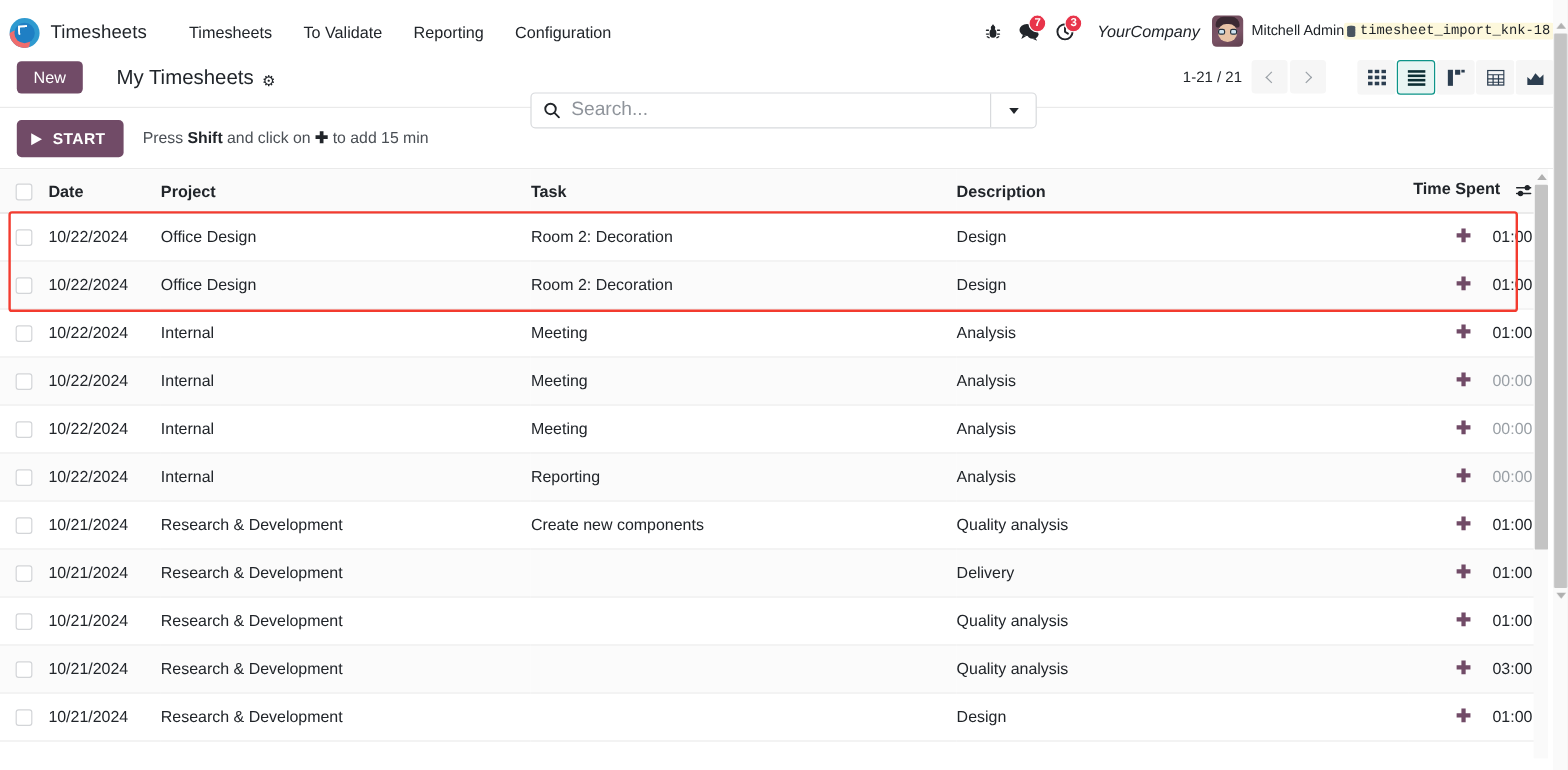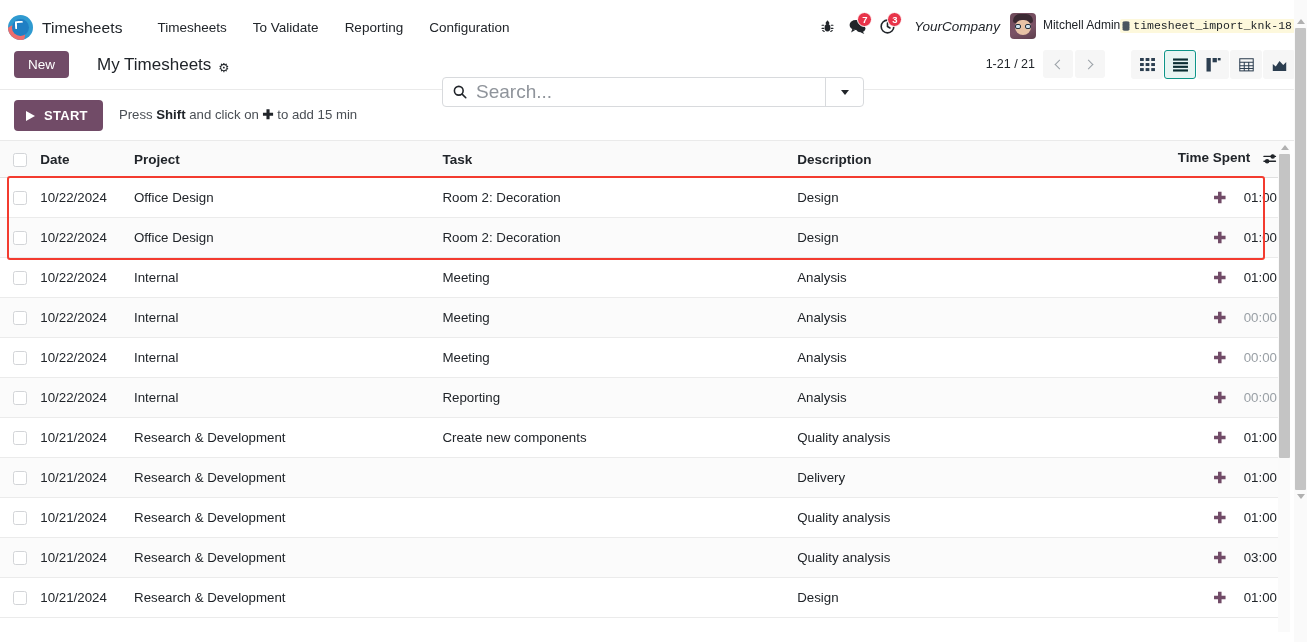--- a/index.html
+++ b/index.html
@@ -119,21 +119,21 @@
     transform: translateY(-50%);
     width: 422px; height: 30px;
     display: flex; align-items: stretch;
     border: 1px solid #d8dadd; border-radius: 4px;
     background: #fff;
   }
   .search-main { flex: 1; display: flex; align-items: center; gap: 9px; padding: 0 10px; }
   .search-icon { color: #21252a; display: flex; }
   .search-input {
     border: none; outline: none; background: transparent;
-    font-size: 19px; font-family: inherit; color: #0f766e;
+    font-size: 16px; font-family: inherit; color: #0f766e;
     width: 100%; padding: 0;
   }
   .search-input::placeholder { color: #8f949b; }
   .search-toggle {
     width: 38px; border-left: 1px solid #d8dadd;
     display: flex; align-items: center; justify-content: center;
     cursor: pointer;
   }
   .caret-down {
     width: 0; height: 0;

